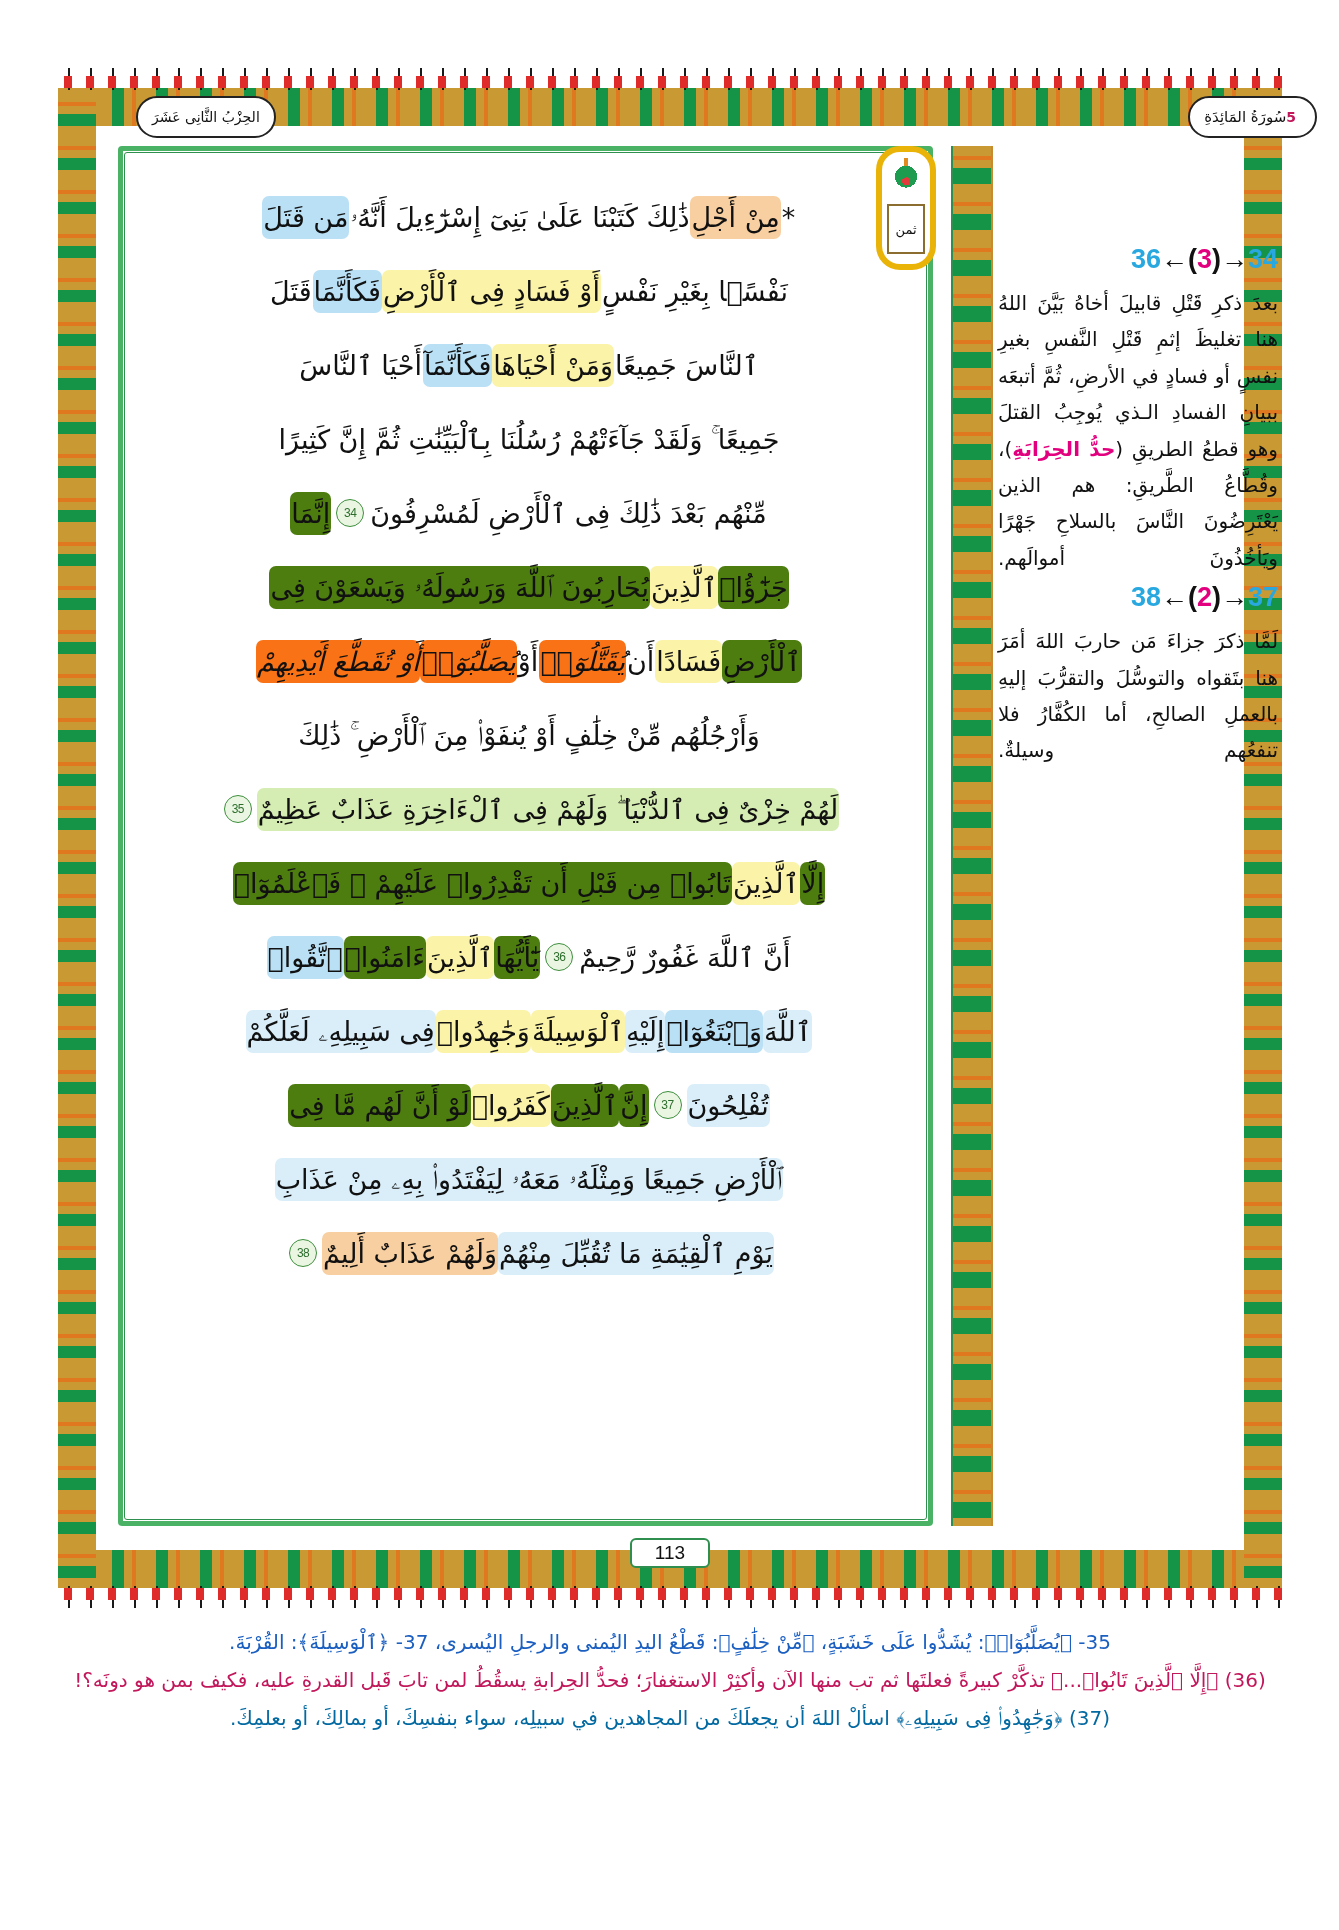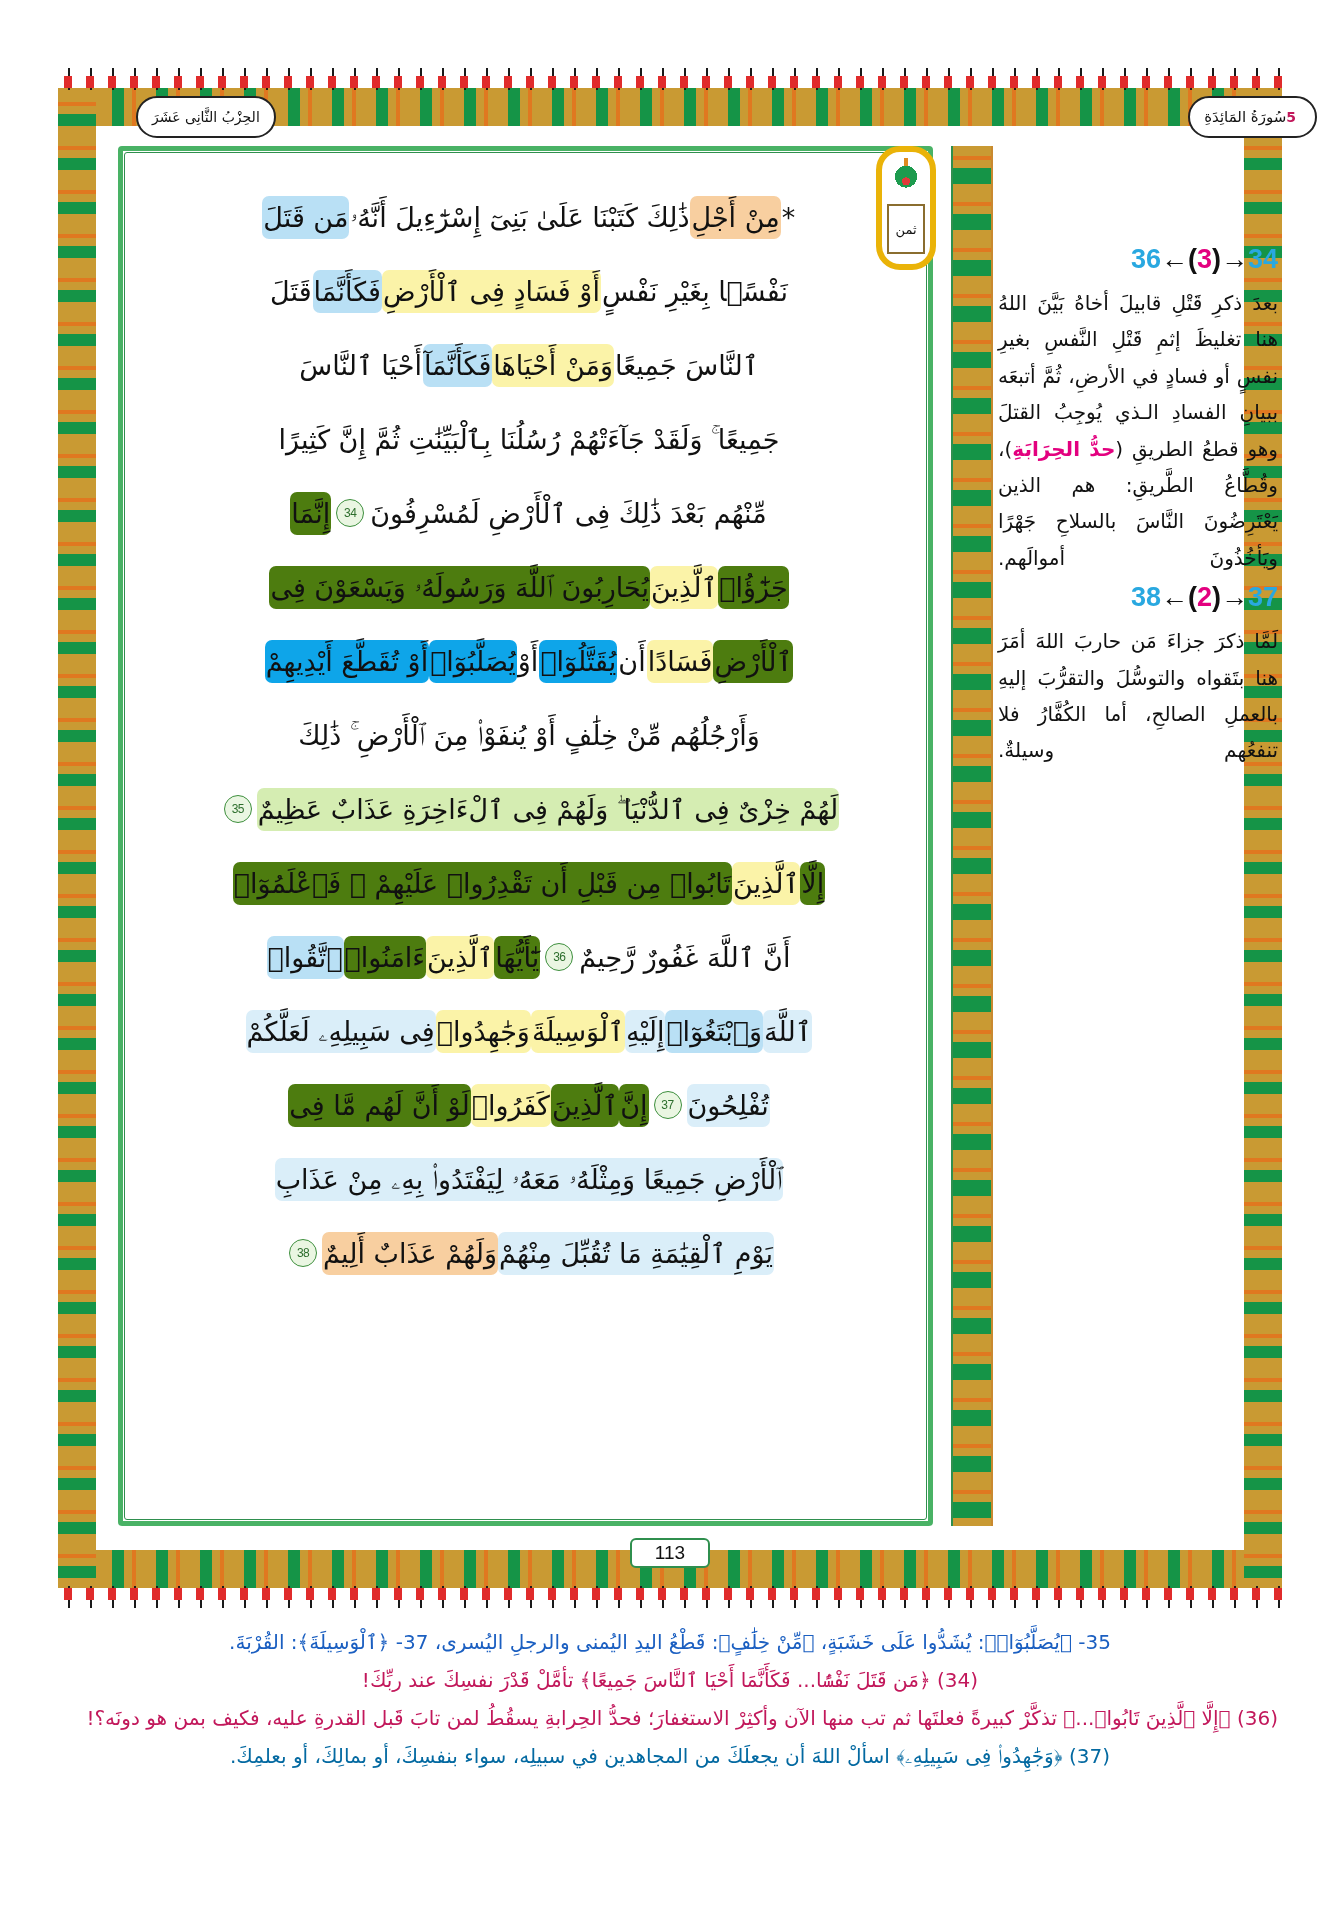--- a/index.html
+++ b/index.html
@@ -91,21 +91,21 @@
   .aya-line{font-family:"DejaVu Sans","Liberation Sans",sans-serif;
     font-size:27px;line-height:1.0;color:#111;white-space:nowrap;
     height:74px;display:flex;align-items:center;justify-content:center;
     letter-spacing:-0.5px;}
   .aya-line span.seg{padding:8px 1px;border-radius:7px;}
   .hl-orange{background:#f8cfa0;}
   .hl-blue{background:#b9e0f5;}
   .hl-yellow{background:#fbf3a8;}
   .hl-pink{background:#4d7c0f;}
   .hl-green{background:#d5edb2;}
-  .hl-grey{background:#0ea5e9;}
+  .hl-grey{background:#f97316;font-style:italic;}
   .hl-lblue{background:#daeef9;}
 
   .aya-num{display:inline-flex;align-items:center;justify-content:center;
     width:26px;height:26px;border:1.5px solid #3e8f3e;border-radius:50%;
     background:#eaf6e2;color:#2d6e2d;font-size:12px;margin:0 5px;flex:none;
     font-family:"Liberation Sans",sans-serif;}
 
   
   #tafsir{position:absolute;left:940px;top:150px;width:280px;height:1290px;
     direction:rtl;text-align:justify;color:#111;}
@@ -120,21 +120,21 @@
   #pagenum{position:absolute;left:0;right:0;bottom:20px;text-align:center;}
   #pagenum .pn{display:inline-block;border:2px solid #2f8f4e;background:#fff;
     border-radius:6px;padding:2px 23px;font-size:19px;color:#111;
     font-family:"Liberation Sans",sans-serif;}
 
   
   #footnotes{position:absolute;left:62px;top:1620px;width:1216px;direction:rtl;}
   .fn{font-size:20px;line-height:1.6;margin:6px 0;}
   .fn-1{color:#1b5fc1;text-align:center;}
   .fn-2{color:#c2185b;text-align:center;}
-  .fn-3{color:#c2185b;text-align:right;}
+  .fn-3{color:#c2185b;text-align:center;}
   .fn-4{color:#0369a1;text-align:center;}
 </style>
 </head>
 <body>
 
 <div id="page">
 
   <div class="frame">
     <div class="frame-bg"></div>
 
@@ -261,18 +261,17 @@
     <span>الحِزْبُ الثَّانِى عَشَرَ</span>
   </div>
 
   <div id="thumun">
     <div class="crown"></div>
     <div class="pill">ثمن</div>
   </div>
 
   <div id="footnotes">
       <div class="fn fn-1">35- ﴿يُصَلَّبُوٓا۟﴾: يُشَدُّوا عَلَى خَشَبَةٍ، ﴿مِّنْ خِلَٰفٍ﴾: قَطْعُ اليدِ اليُمنى والرجلِ اليُسرى، 37- ﴿ٱلْوَسِيلَةَ﴾: القُرْبَةَ.</div>
-      <div class="fn fn-2">(34) ﴿مَن قَتَلَ نَفْسًۢا... فَكَأَنَّمَا أَحْيَا ٱلنَّاسَ جَمِيعًا﴾ تأمَّلْ قَدْرَ نفسِكَ عند ربِّكَ!</div>
       <div class="fn fn-3">(36) ﴿إِلَّا ٱلَّذِينَ تَابُوا۟...﴾ تذكَّرْ كبيرةً فعلتَها ثم تب منها الآن وأكثِرْ الاستغفارَ؛ فحدُّ الحِرابةِ يسقُطُ لمن تابَ قَبل القدرةِ عليه، فكيف بمن هو دونَه؟!</div>
       <div class="fn fn-4">(37) ﴿وَجَٰهِدُوا۟ فِى سَبِيلِهِۦ﴾ اسألْ اللهَ أن يجعلَكَ من المجاهدين في سبيلِه، سواء بنفسِكَ، أو بمالِكَ، أو بعلمِكَ.</div>
     </div>
 
 </div>
 
 </body></html>

